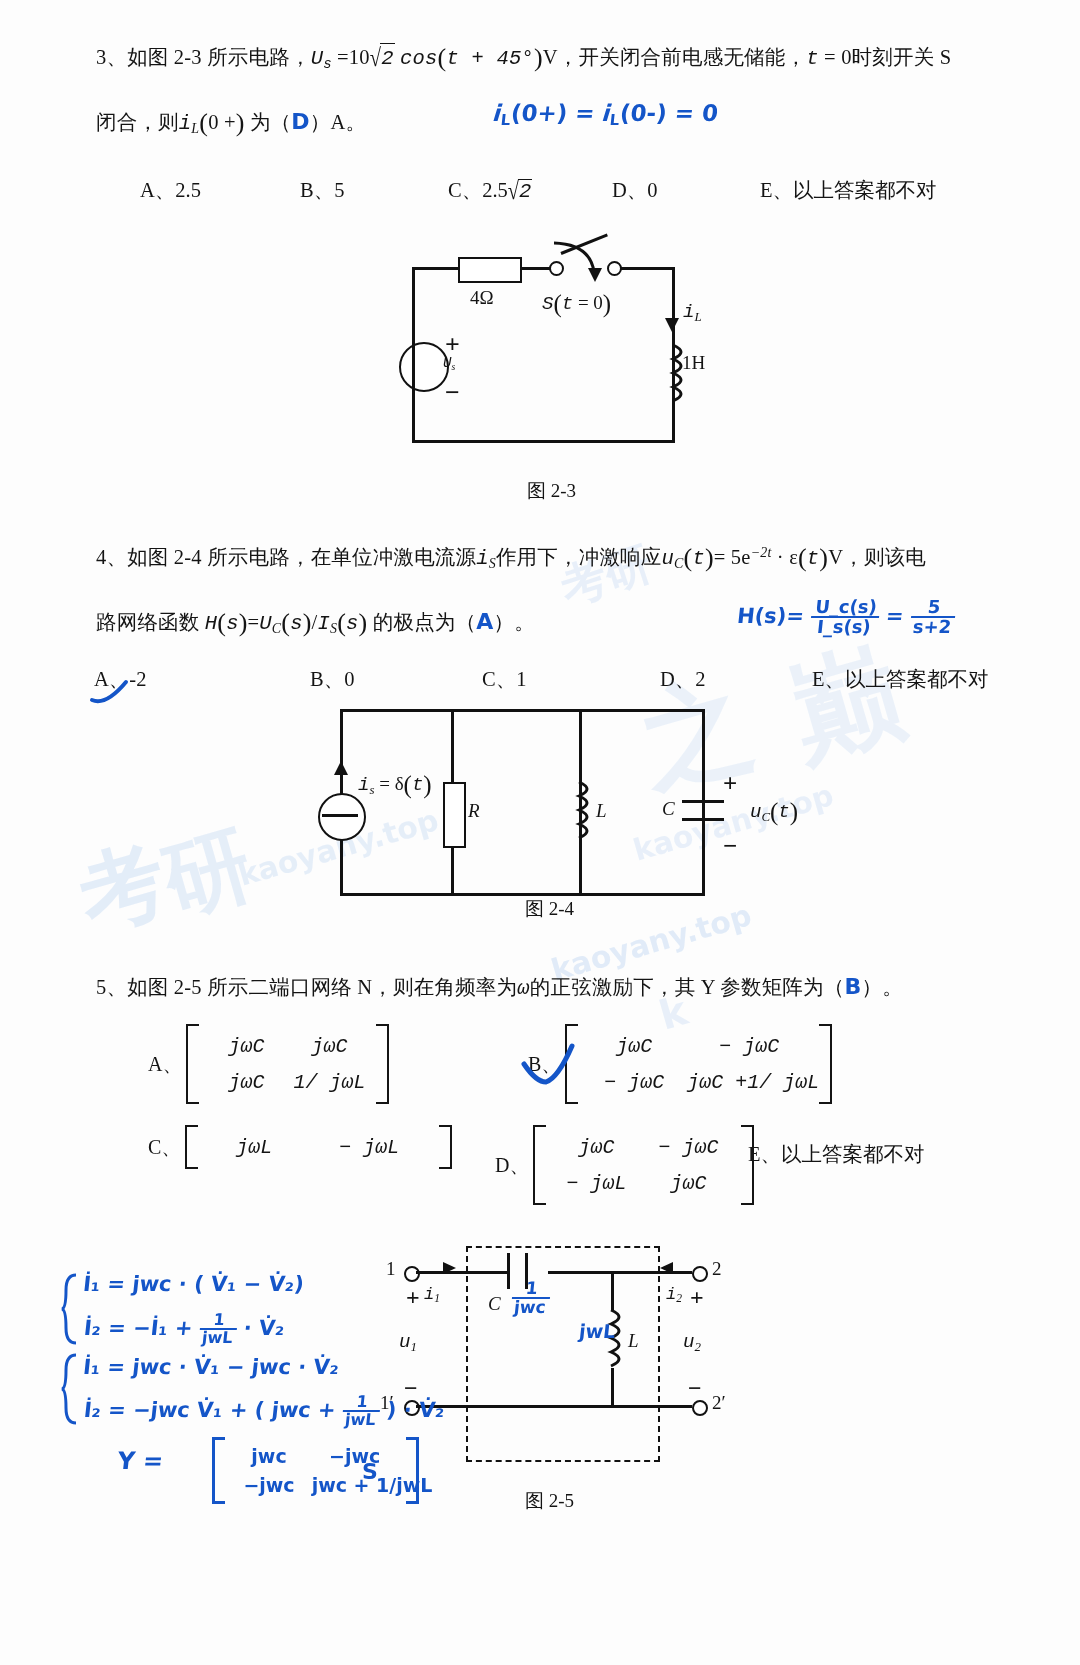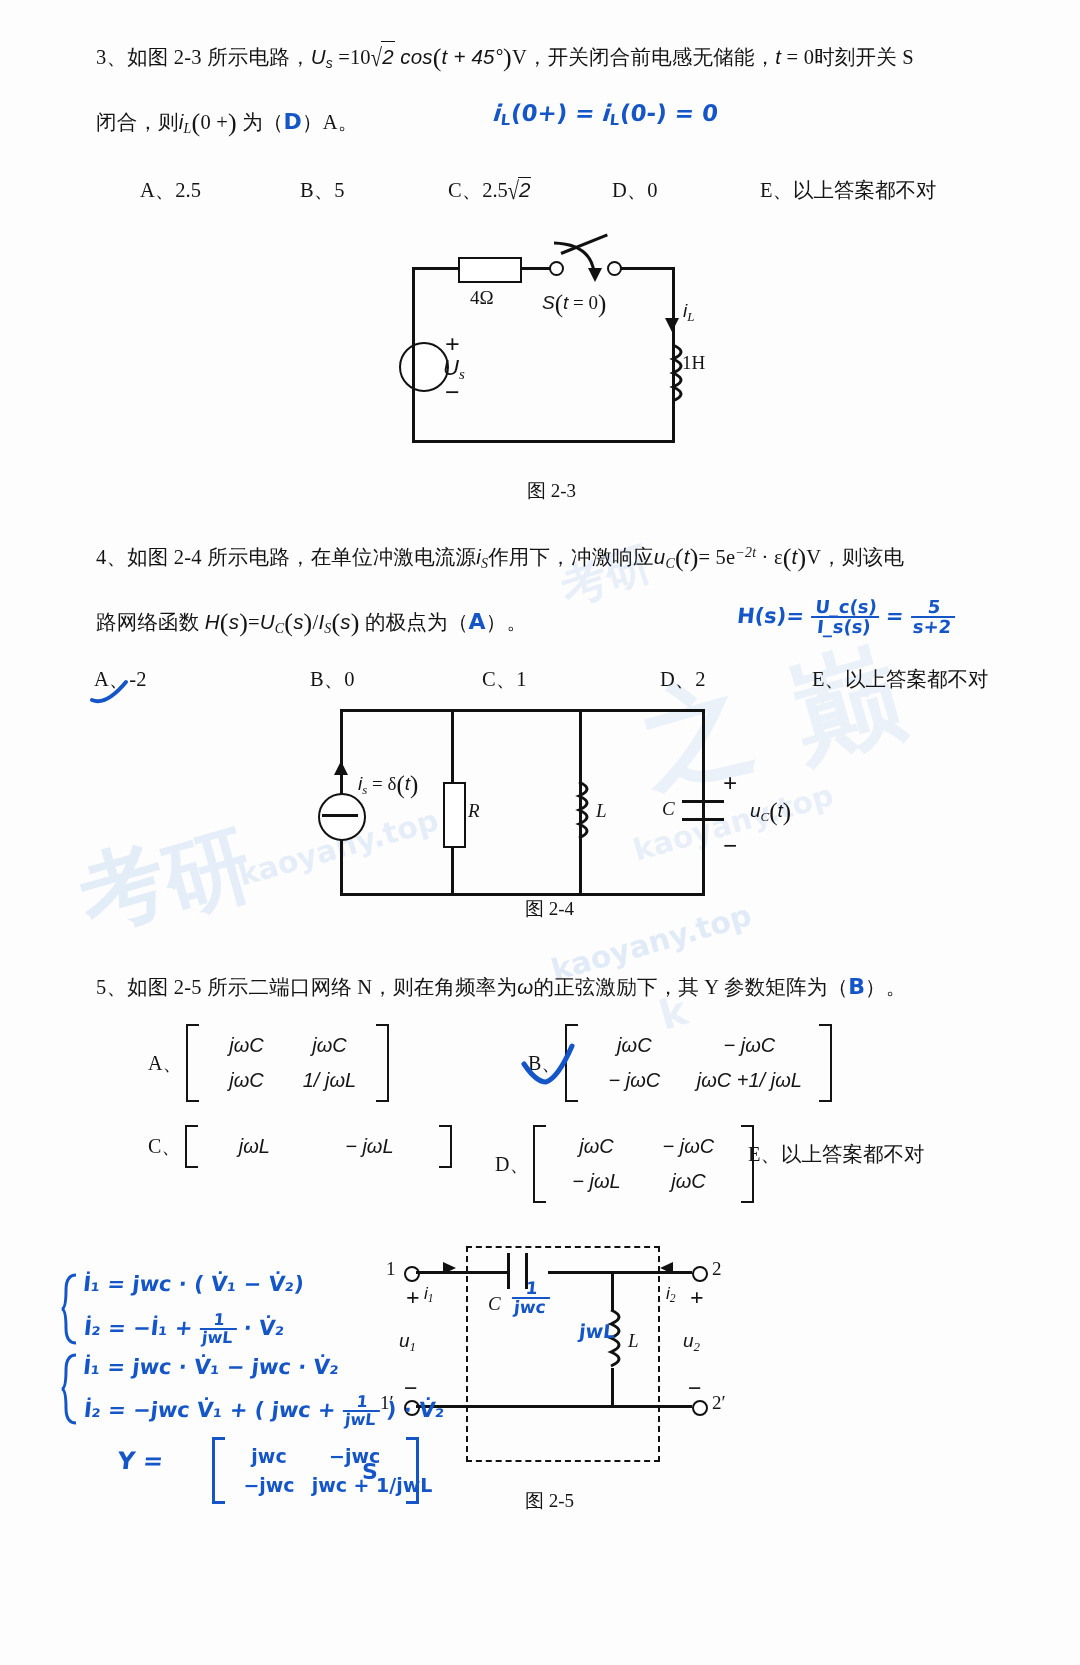--- a/index.html
+++ b/index.html
@@ -8,21 +8,21 @@
     font-family:"Liberation Serif","DejaVu Serif",serif;
     color:#141414;position:relative;overflow:hidden;
   }
   .page{position:absolute;inset:0;}
 
   
   .qline{position:absolute;font-size:20.5px;line-height:1.5;white-space:nowrap;letter-spacing:.2px;}
   .opts{position:absolute;font-size:20.5px;white-space:nowrap;}
   .opt{position:absolute;white-space:nowrap;}
   .figcap{position:absolute;font-size:19px;white-space:nowrap;}
-  i,.it{font-style:italic;font-family:Liberation Sans, sans-serif;}
+  i,.it{font-style:italic;font-family:Liberation Mono, monospace;}
   .sub{font-size:.68em;vertical-align:-.28em;font-style:italic;}
   .sup{font-size:.68em;vertical-align:.5em;font-style:italic;}
   .rad{display:inline-block;border-top:1.3px solid #141414;padding:0 1px 0 1px;margin-left:-1px;}
   .radwrap{display:inline-block;}
   .radsym{display:inline-block;transform:scaleY(1.25);font-style:normal;}
 
   
   .hw{position:absolute;color:#1455c8;font-family:"DejaVu Sans",sans-serif;
       font-weight:700;white-space:nowrap;}
   .hw-ital{transform:skewX(-6deg);transform-origin:left bottom;}
@@ -127,21 +127,21 @@
       <path d="M4,5 Q40,6 44,34" stroke="#111" stroke-width="3" fill="none"></path>
     </svg>
     <div class="arrowdn" style="left:588px;top:268px;"></div>
     <div class="lbl" style="left:542px;top:290px;">
       <span class="it">S</span><span style="font-size:25px;vertical-align:-3px;">(</span><span class="it">t</span> = 0<span style="font-size:25px;vertical-align:-3px;">)</span>
     </div>
 
     <div class="circ" style="left:399px;top:342px;width:46px;height:46px;"></div>
     <div class="wire wv" style="left:412px;top:342px;height:46px;z-index:2;"></div>
     <div class="lbl" style="left:445px;top:330px;font-size:26px;font-weight:bold;">+</div>
-    <div class="lbl" style="left:443px;top:355px;font-size:22px;">
+    <div class="lbl" style="left:443px;top:355px;font-size:14px;">
       <span class="it">U</span><span class="sub">s</span>
     </div>
     <div class="lbl" style="left:445px;top:378px;font-size:26px;font-weight:bold;">−</div>
 
     <div class="arrowdn" style="left:665px;top:318px;"></div>
     <div class="lbl" style="left:683px;top:300px;">
       <span class="it">i</span><span class="sub">L</span>
     </div>
     <svg style="position:absolute;left:663px;top:343px;" width="22" height="62">
       <path d="M10,2 q16,7 0,14 q16,7 0,14 q16,7 0,14 q16,7 0,14" stroke="#111" stroke-width="3" fill="none"></path>

